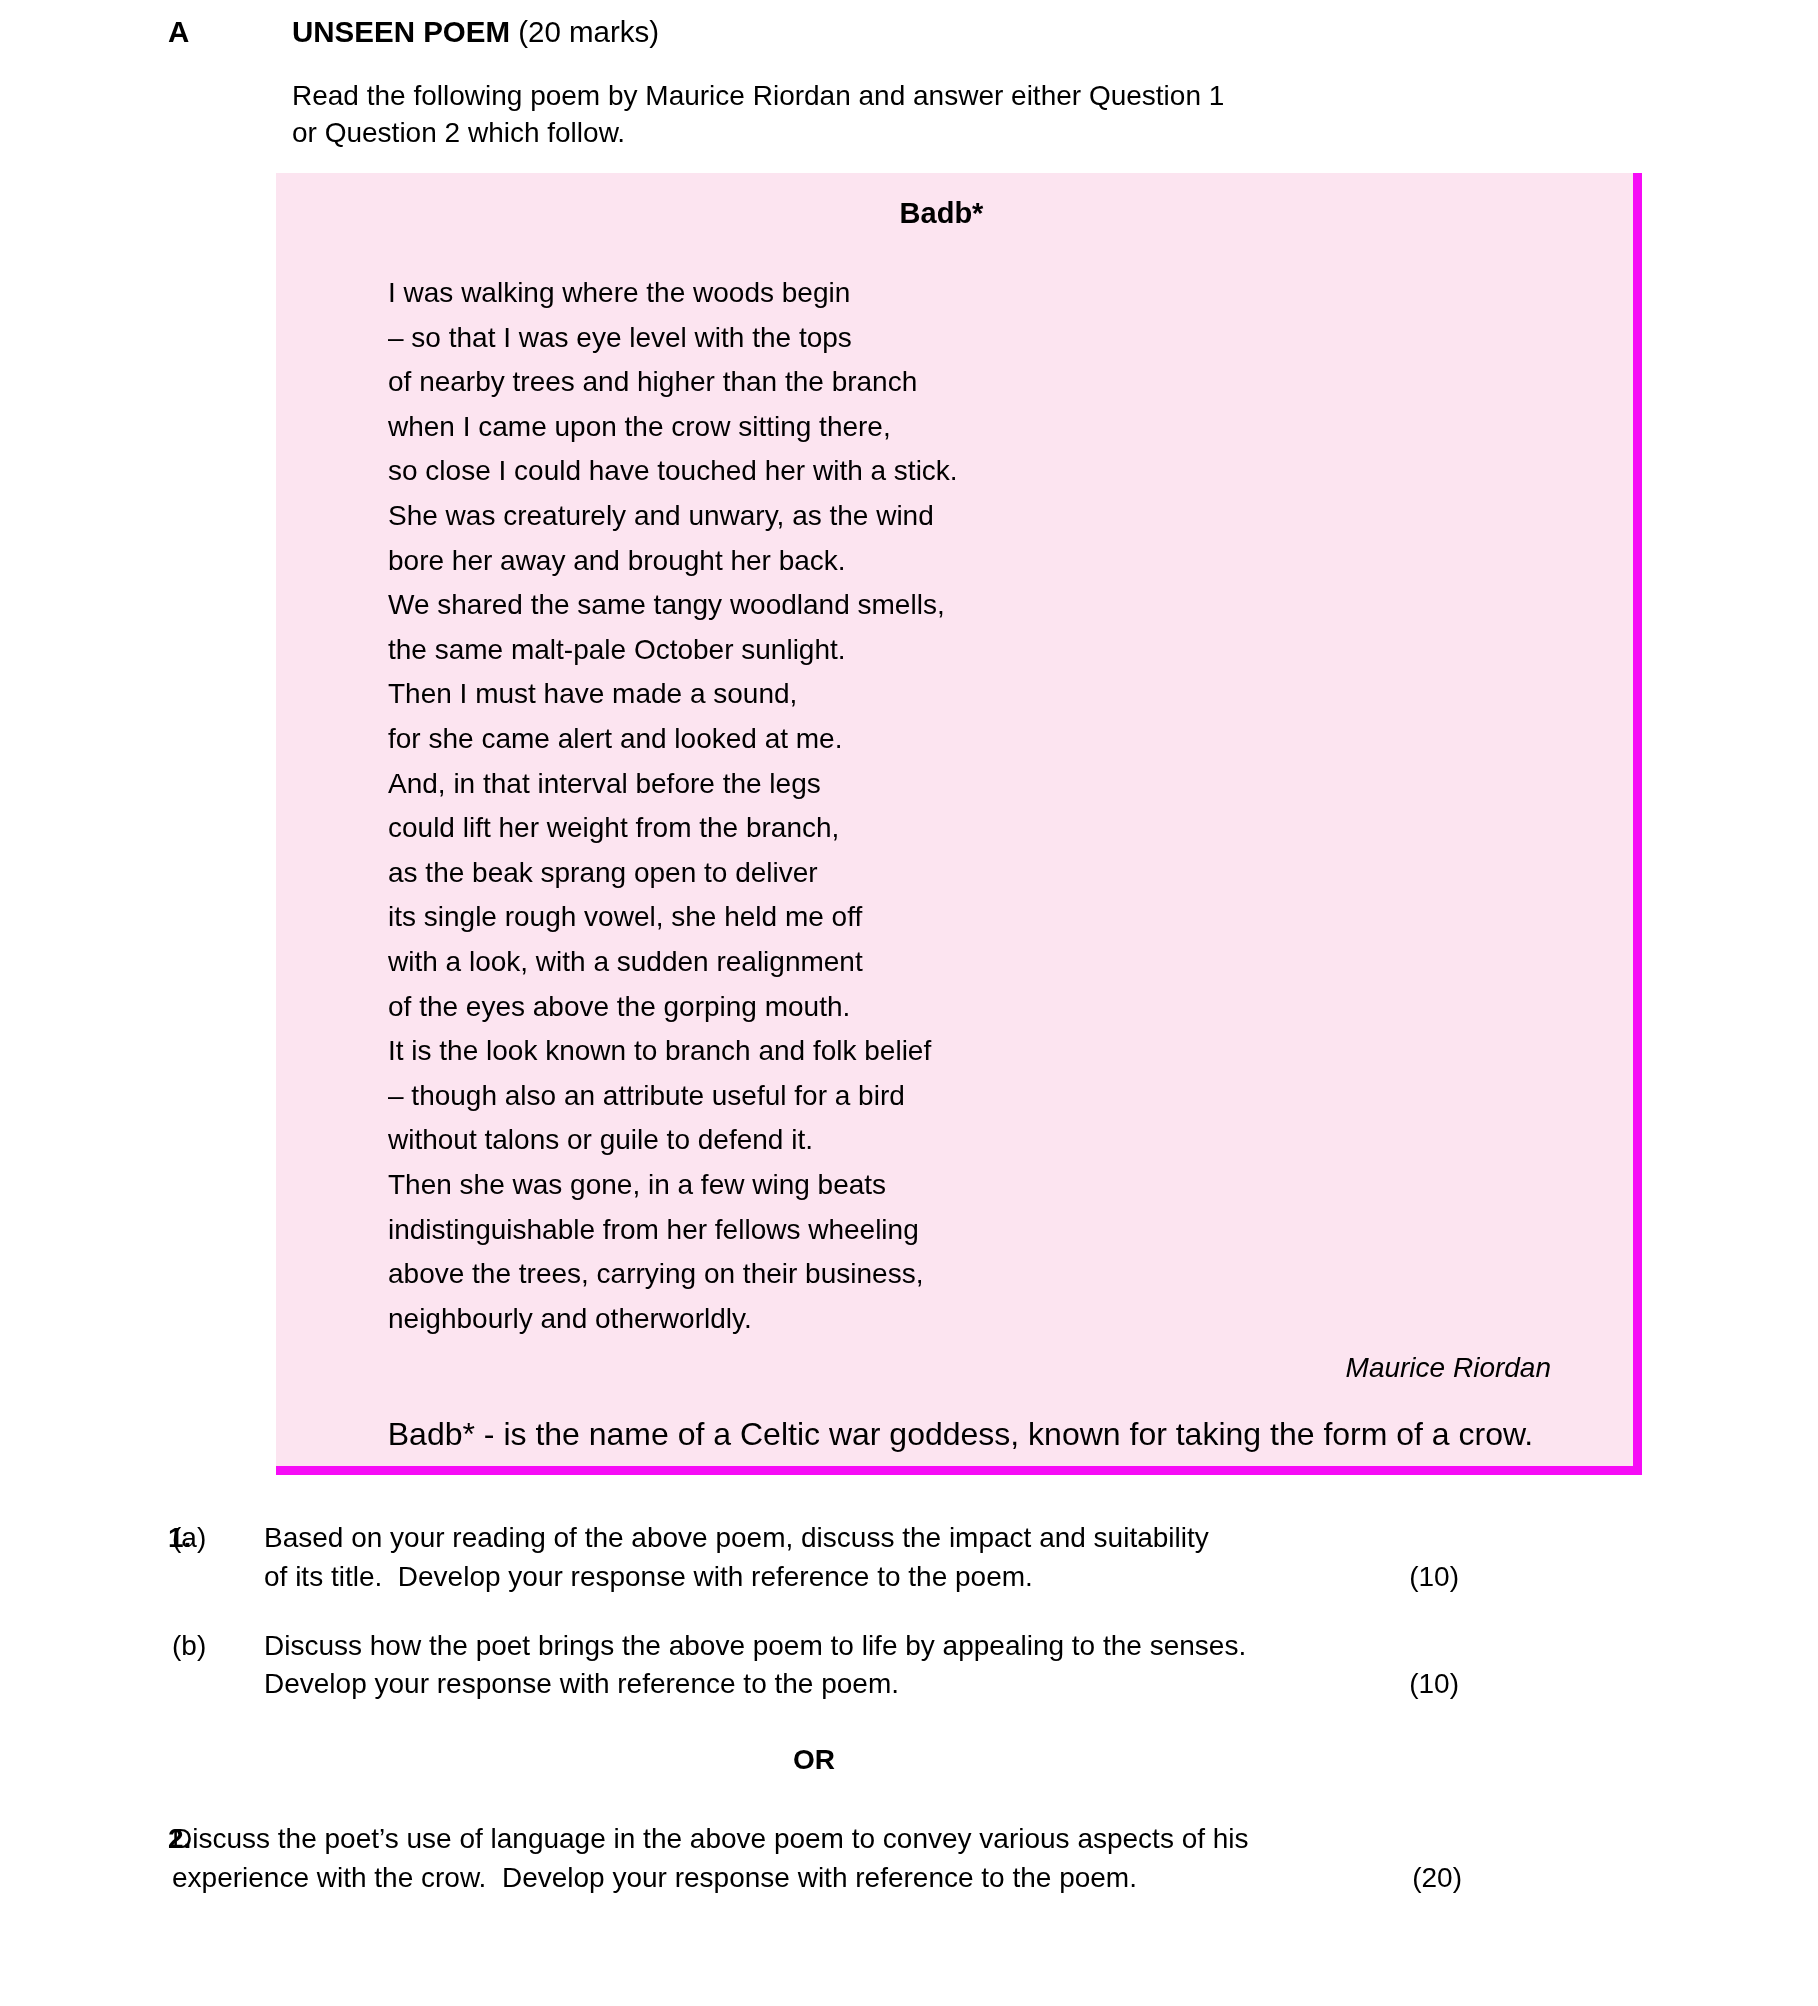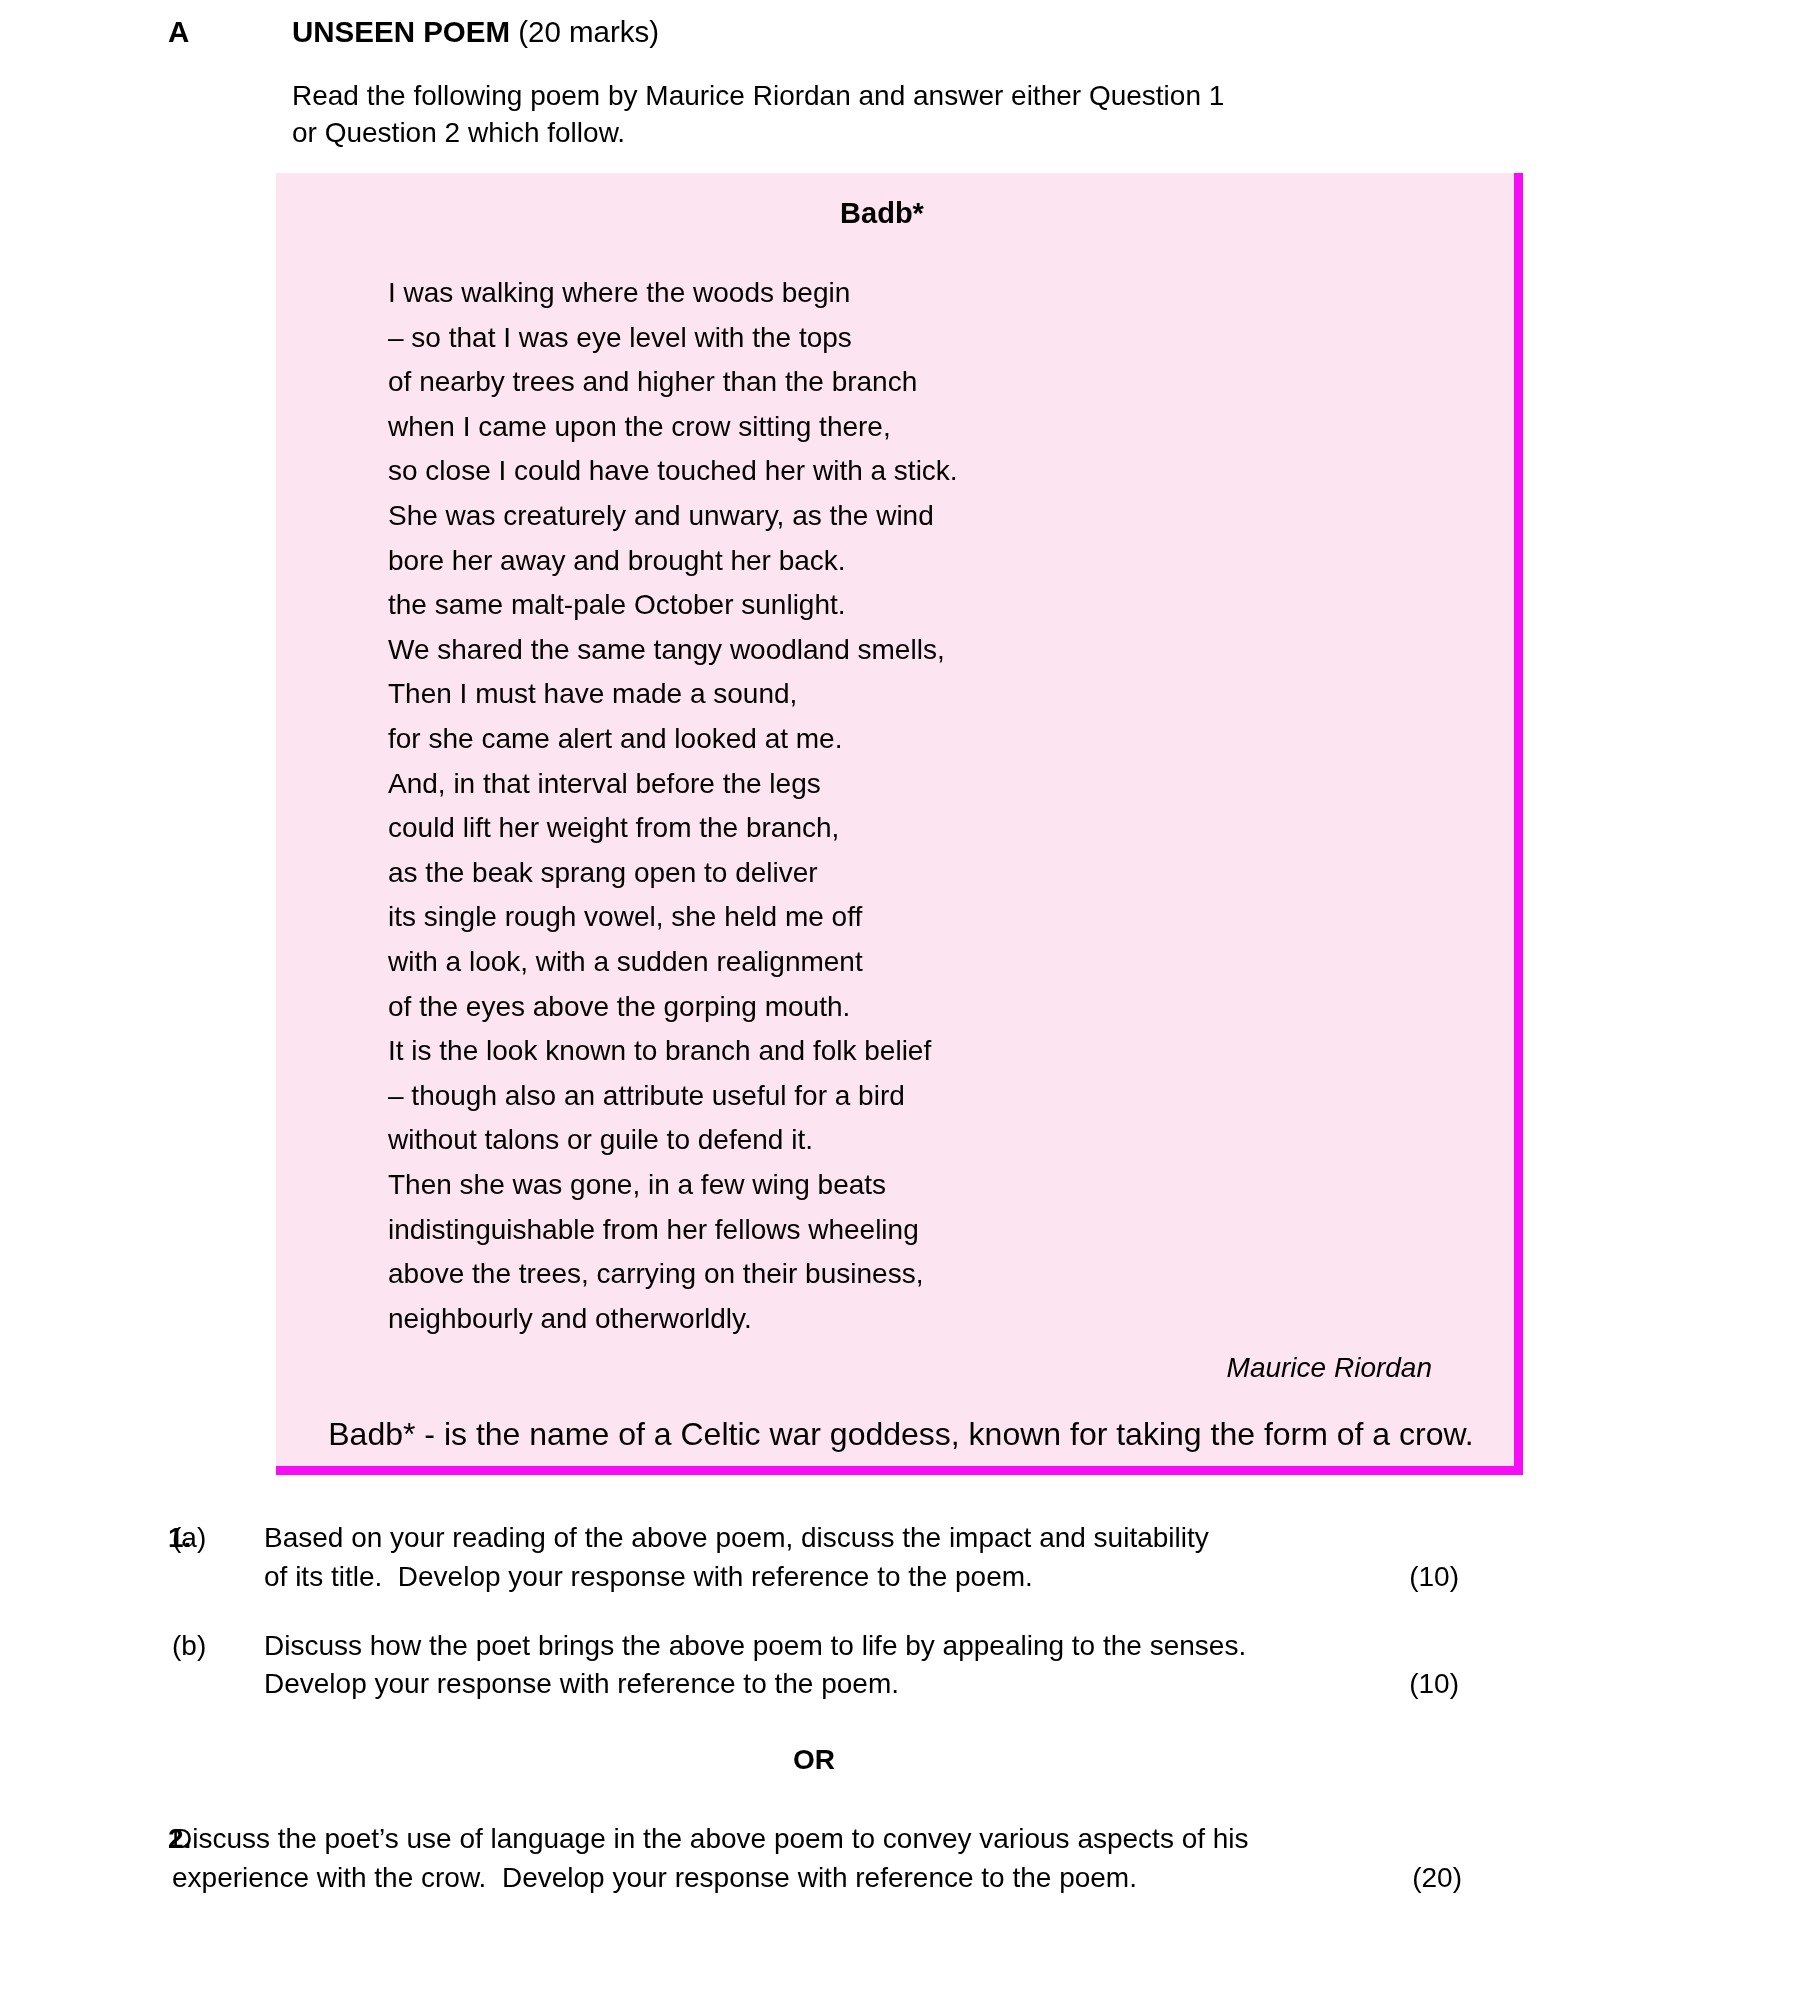--- a/index.html
+++ b/index.html
@@ -52,21 +52,21 @@
     width: 1190px;
     font-size: 28px;
     line-height: 1.33;
   }
   .instruction b { font-weight: normal; margin-top: 41px; }
 
   
   .poem-box {
     margin-top: 22px;
     margin-left: 276px;
-    width: 1247px;
+    width: 1366px;
     background: #fce4f0;
     border-right: 9px solid #f60cf6;
     border-bottom: 9px solid #f60cf6;
     padding: 12px 0 10px 0;
     position: relative;
   }
   .poem-title {
     text-align: center;
     font-size: 29px;
     font-weight: bold;
@@ -166,22 +166,22 @@
   <div class="poem-box" style="background: rgb(252, 228, 240); border-right-color: rgb(246, 12, 246); border-bottom-color: rgb(246, 12, 246);">
     <div class="poem-title">Badb*</div>
     <div class="poem-lines">
         <div class="poem-line">I was walking where the woods begin</div>
         <div class="poem-line">– so that I was eye level with the tops</div>
         <div class="poem-line">of nearby trees and higher than the branch</div>
         <div class="poem-line">when I came upon the crow sitting there,</div>
         <div class="poem-line">so close I could have touched her with a stick.</div>
         <div class="poem-line">She was creaturely and unwary, as the wind</div>
         <div class="poem-line">bore her away and brought her back.</div>
+        <div class="poem-line">We shared the same tangy woodland smells,</div>
         <div class="poem-line">the same malt-pale October sunlight.</div>
-        <div class="poem-line">We shared the same tangy woodland smells,</div>
         <div class="poem-line">Then I must have made a sound,</div>
         <div class="poem-line">for she came alert and looked at me.</div>
         <div class="poem-line">And, in that interval before the legs</div>
         <div class="poem-line">could lift her weight from the branch,</div>
         <div class="poem-line">as the beak sprang open to deliver</div>
         <div class="poem-line">its single rough vowel, she held me off</div>
         <div class="poem-line">with a look, with a sudden realignment</div>
         <div class="poem-line">of the eyes above the gorping mouth.</div>
         <div class="poem-line">It is the look known to branch and folk belief</div>
         <div class="poem-line">– though also an attribute useful for a bird</div>

